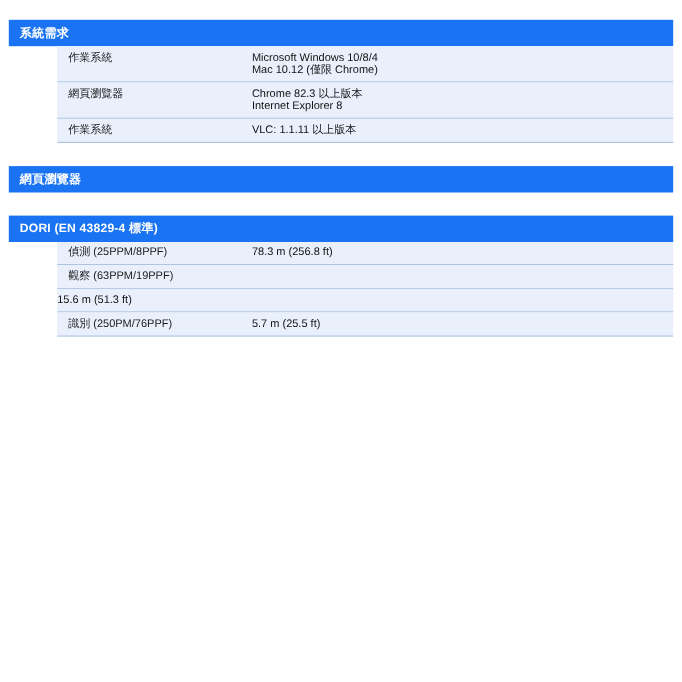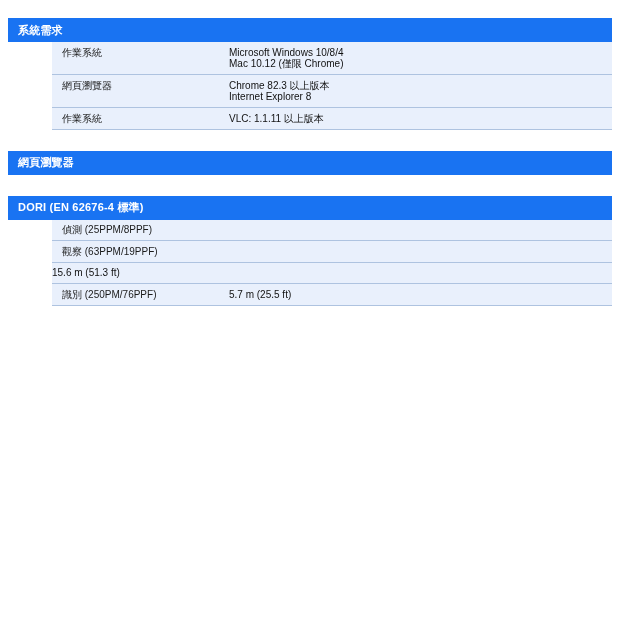--- a/index.html
+++ b/index.html
@@ -95,25 +95,28 @@
   </section>
 
   <section class="spec-section">
     <div class="section-header">
       <span class="section-title">網頁瀏覽器</span>
     </div>
   </section>
 
   <section class="spec-section">
     <div class="section-header">
-      <span class="section-title">DORI (EN 62676-4 標準)</span>
+      <span class="section-title">DORI (EN 43829-4 標準)</span>
     </div>
     <div class="rows">
   <div class="spec-row">
     <div class="cell label">偵測 (25PPM/8PPF)</div>
+    <div class="cell value">
+            <div>78.3 m (256.8 ft)</div>
+          </div>
   </div>
 
   <div class="spec-row">
     <div class="cell label">觀察 (63PPM/19PPF)</div>
   </div>
 
   <div class="spec-row">
     <div class="cell value">
             <div>15.6 m (51.3 ft)</div>
           </div>

